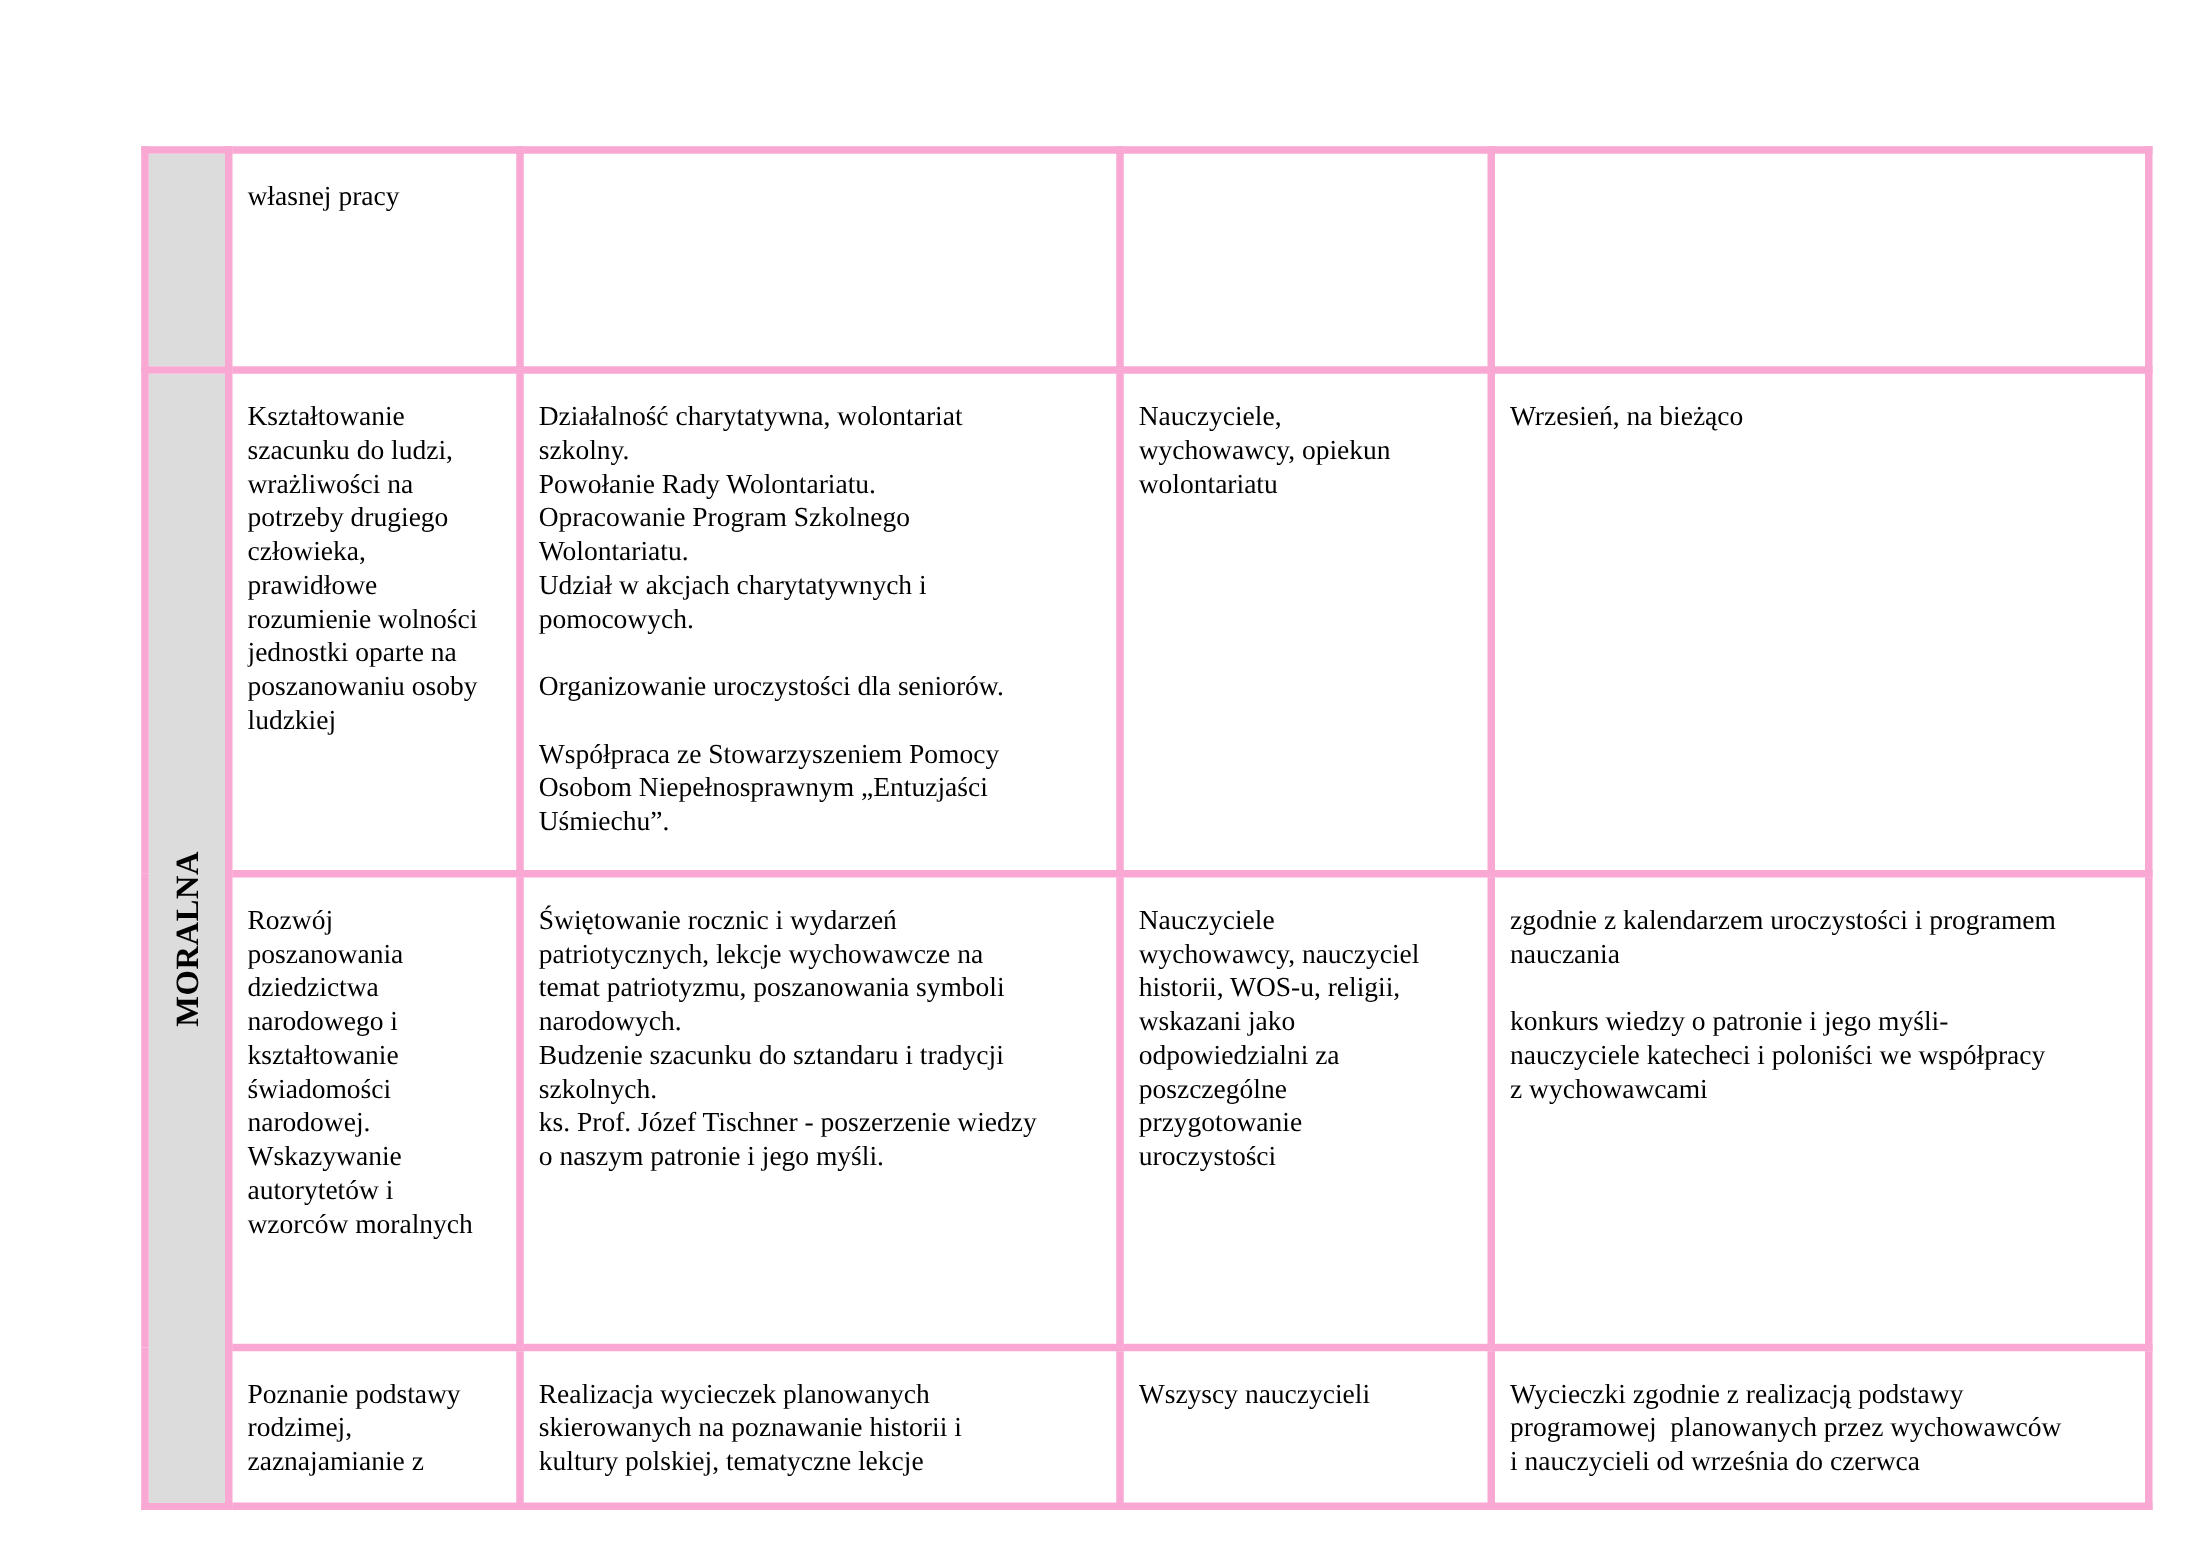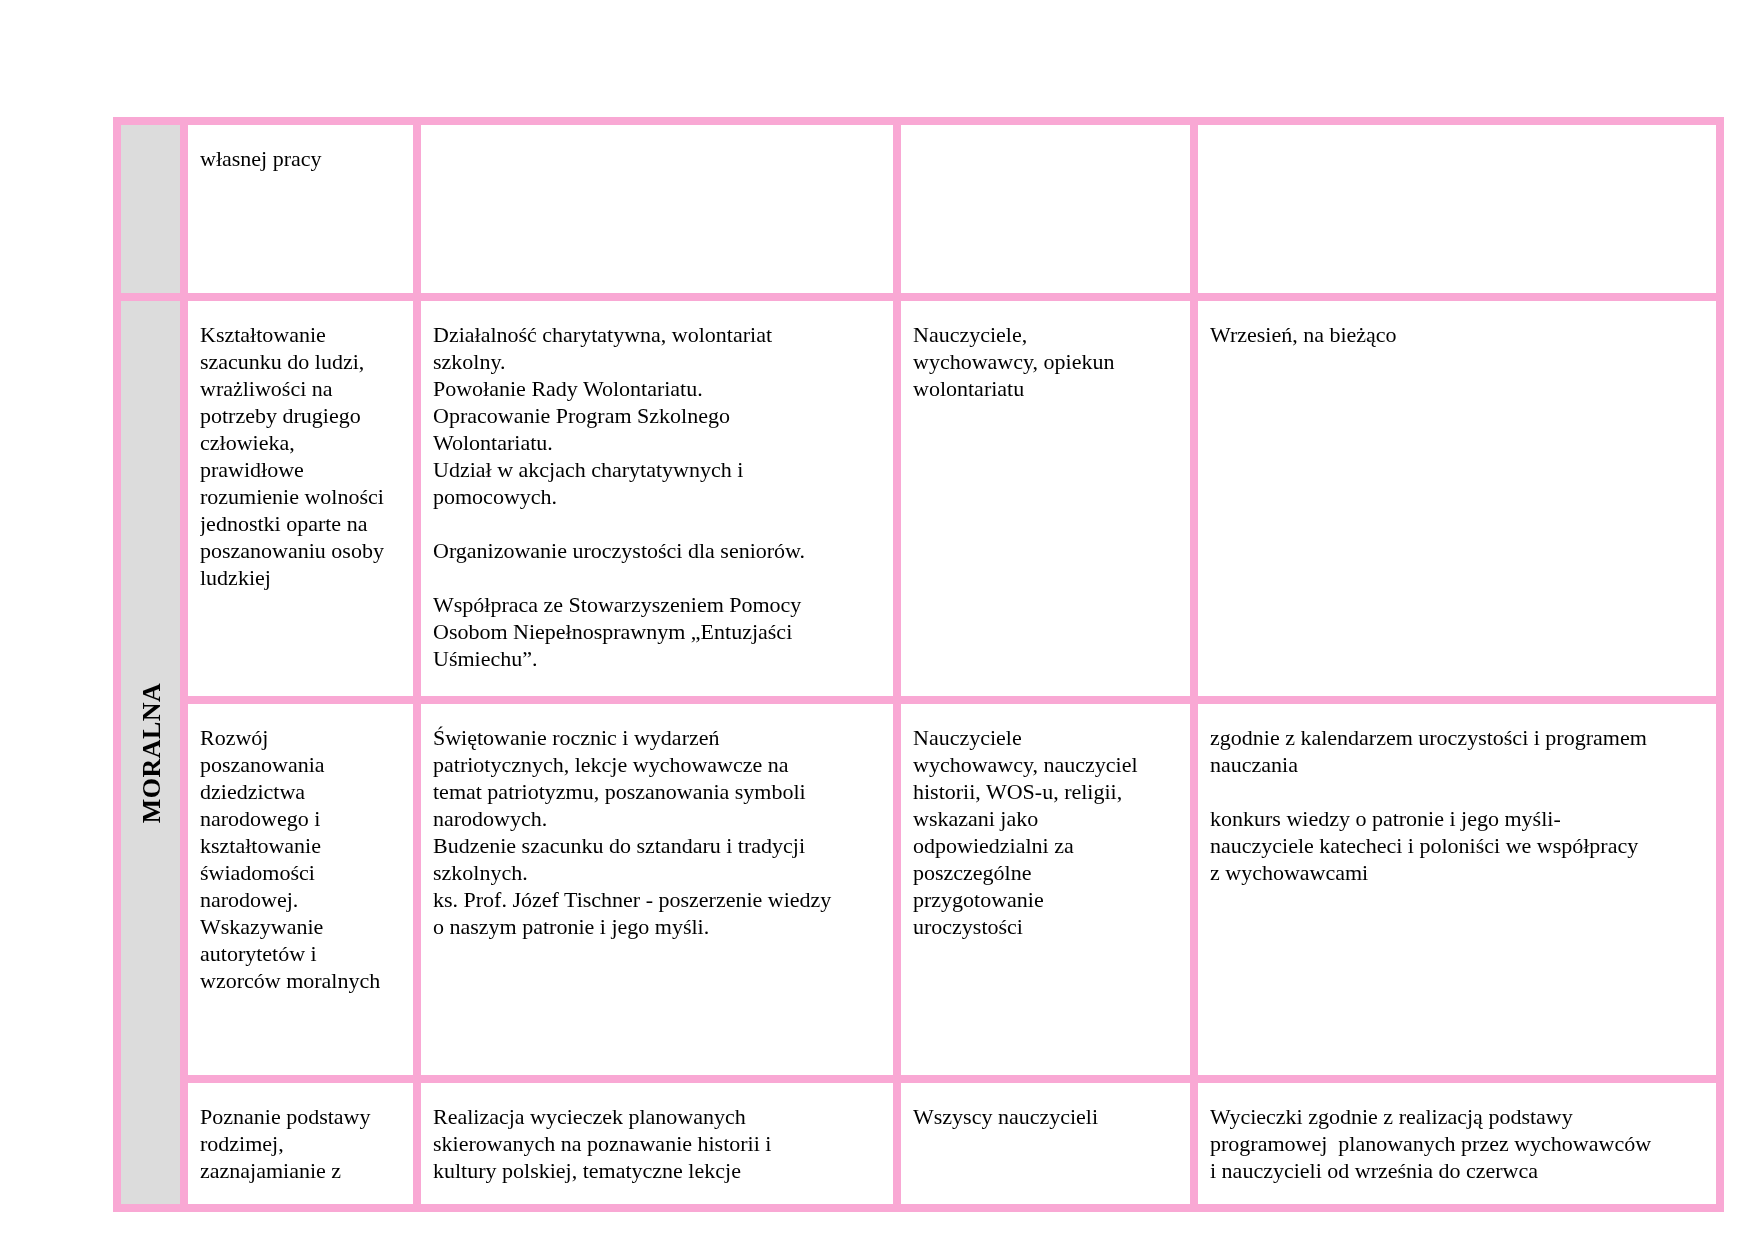--- a/index.html
+++ b/index.html
@@ -12,21 +12,21 @@
     overflow:hidden;
   }
   table.program{
     position:absolute;
     left:113px;top:117px;
     width:1603px;
     border-collapse:collapse;
     table-layout:fixed;
   }
   table.program td{
-    border:8px solid #f9a8d4;
+    border:6px solid #f9a8d4;
     vertical-align:top;
     padding:20px 12px;
     font-size:22px;
     line-height:27px;
     overflow:hidden;
   }
   .celltext{
     white-space:pre;
     overflow:hidden;
   }

